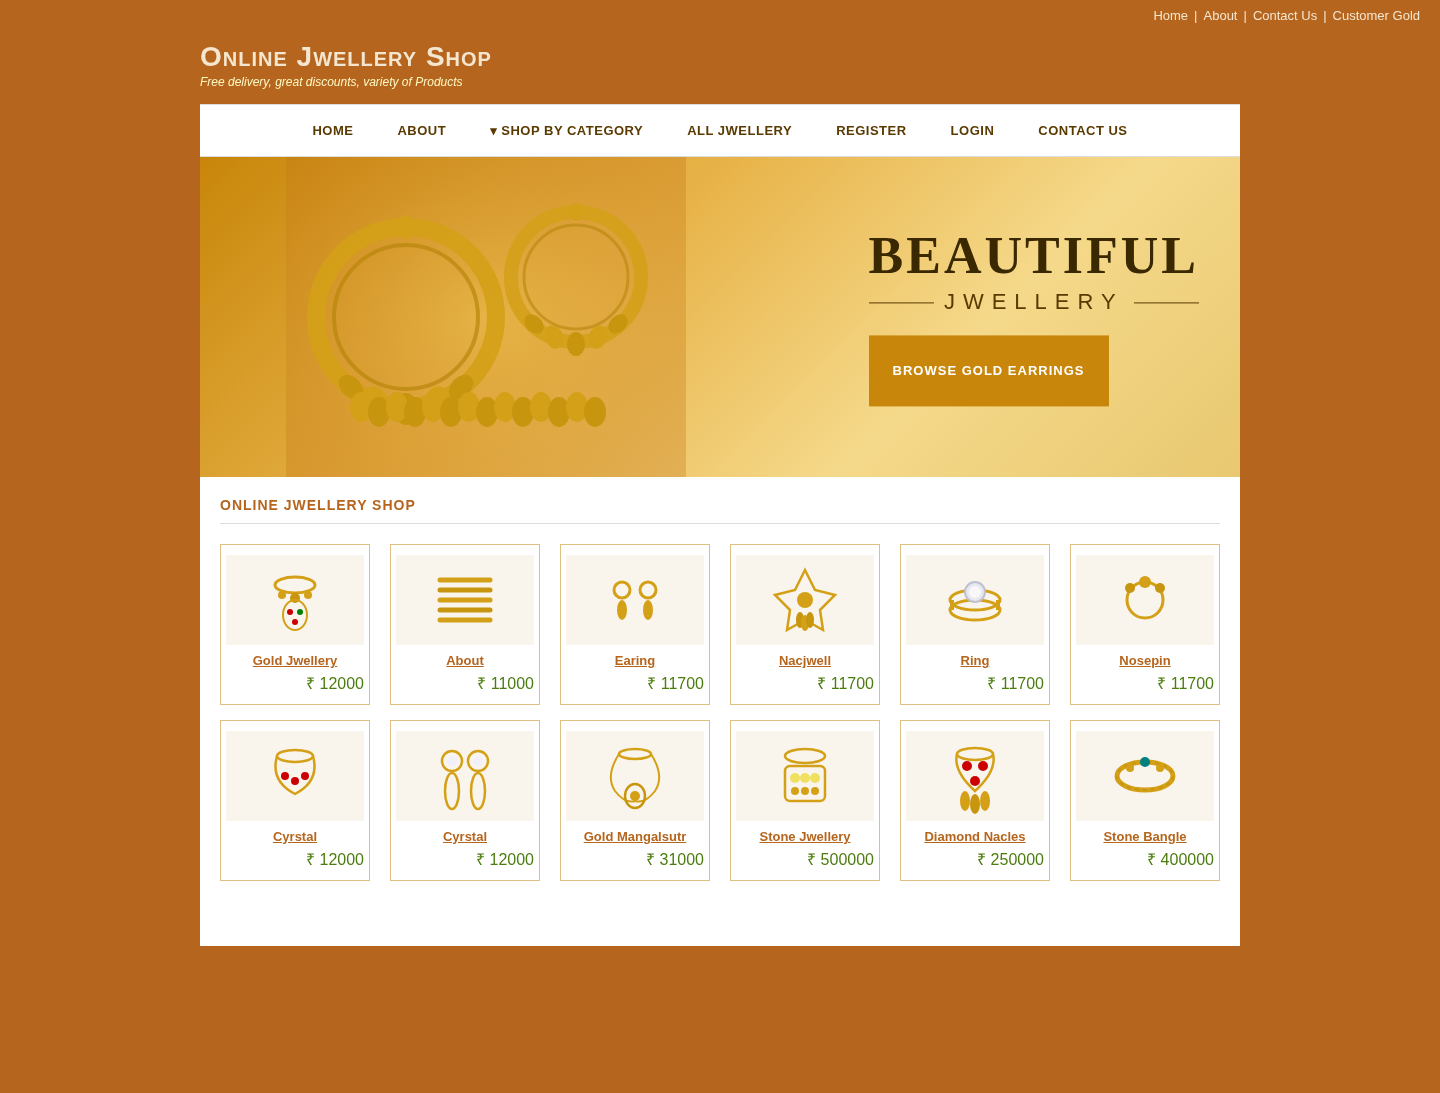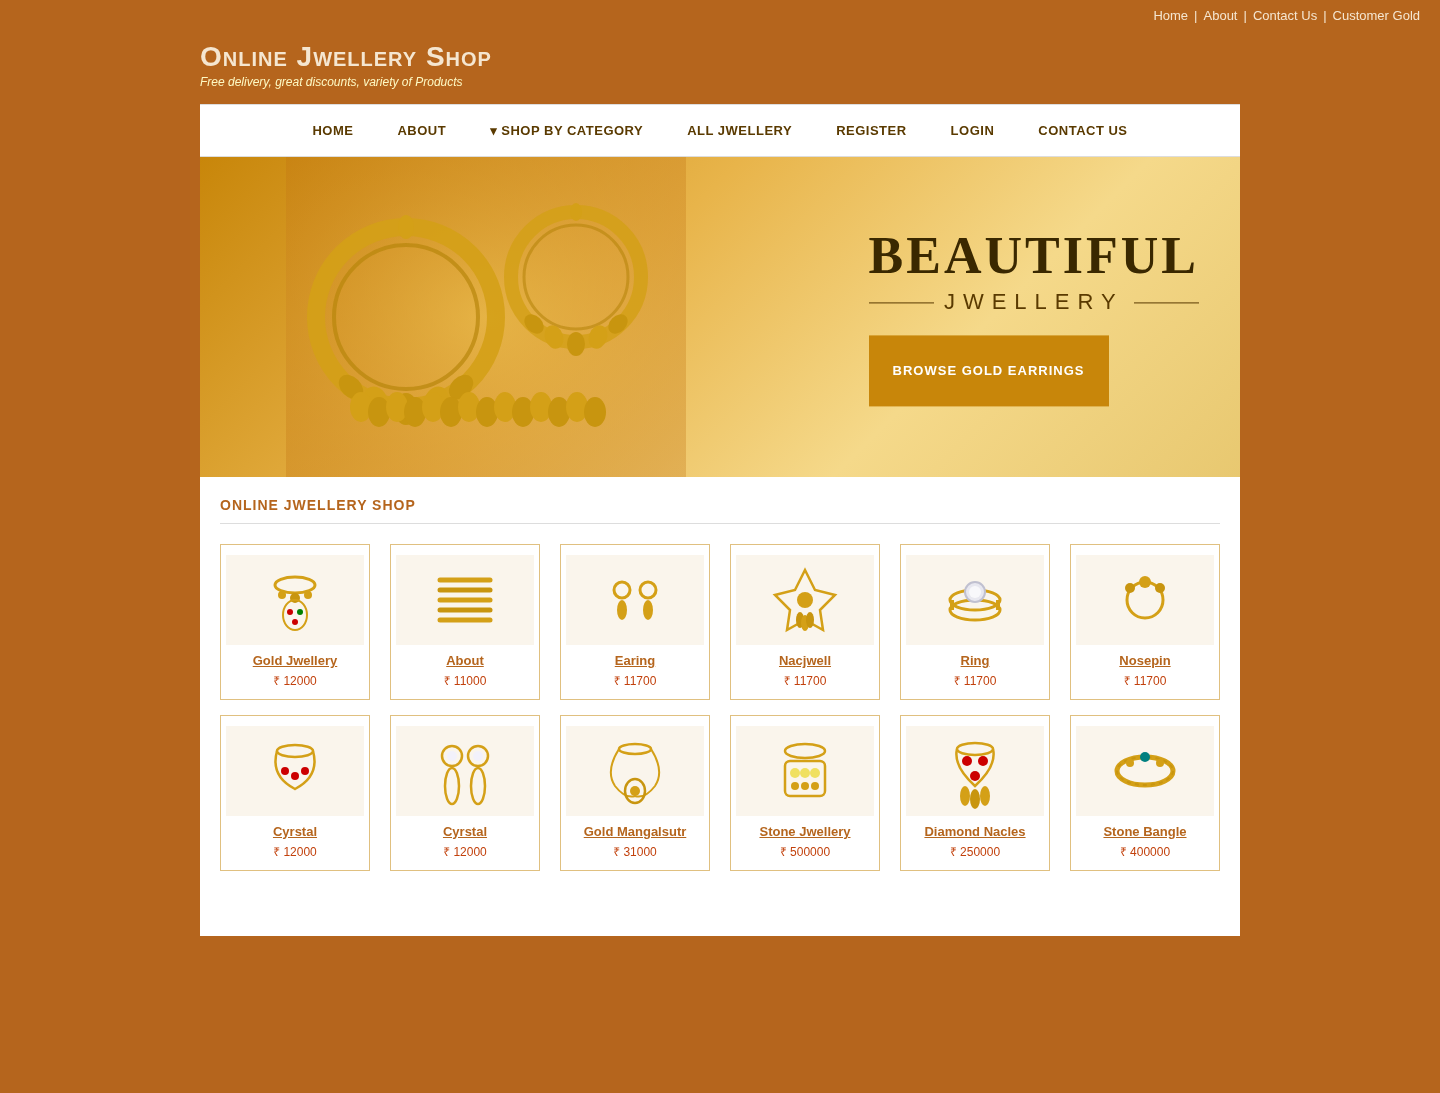--- a/index.html
+++ b/index.html
@@ -198,22 +198,23 @@
     }
 
     .product-name {
       color: #b5651d;
       font-size: 13px;
       font-weight: bold;
       text-decoration: underline;
       margin-bottom: 4px;
     }
     .product-price {
-      color: #c2410c;
-      font-size: 12px;
+      color: #4d7c0f;
+      font-size: 16px;
+      text-align: right;
     }
   </style>
 </head>
 <body>
 
 <div class="top-bar">
   <a>Home</a>
   <span class="separator">|</span>
   <a>About</a>
   <span class="separator">|</span>

